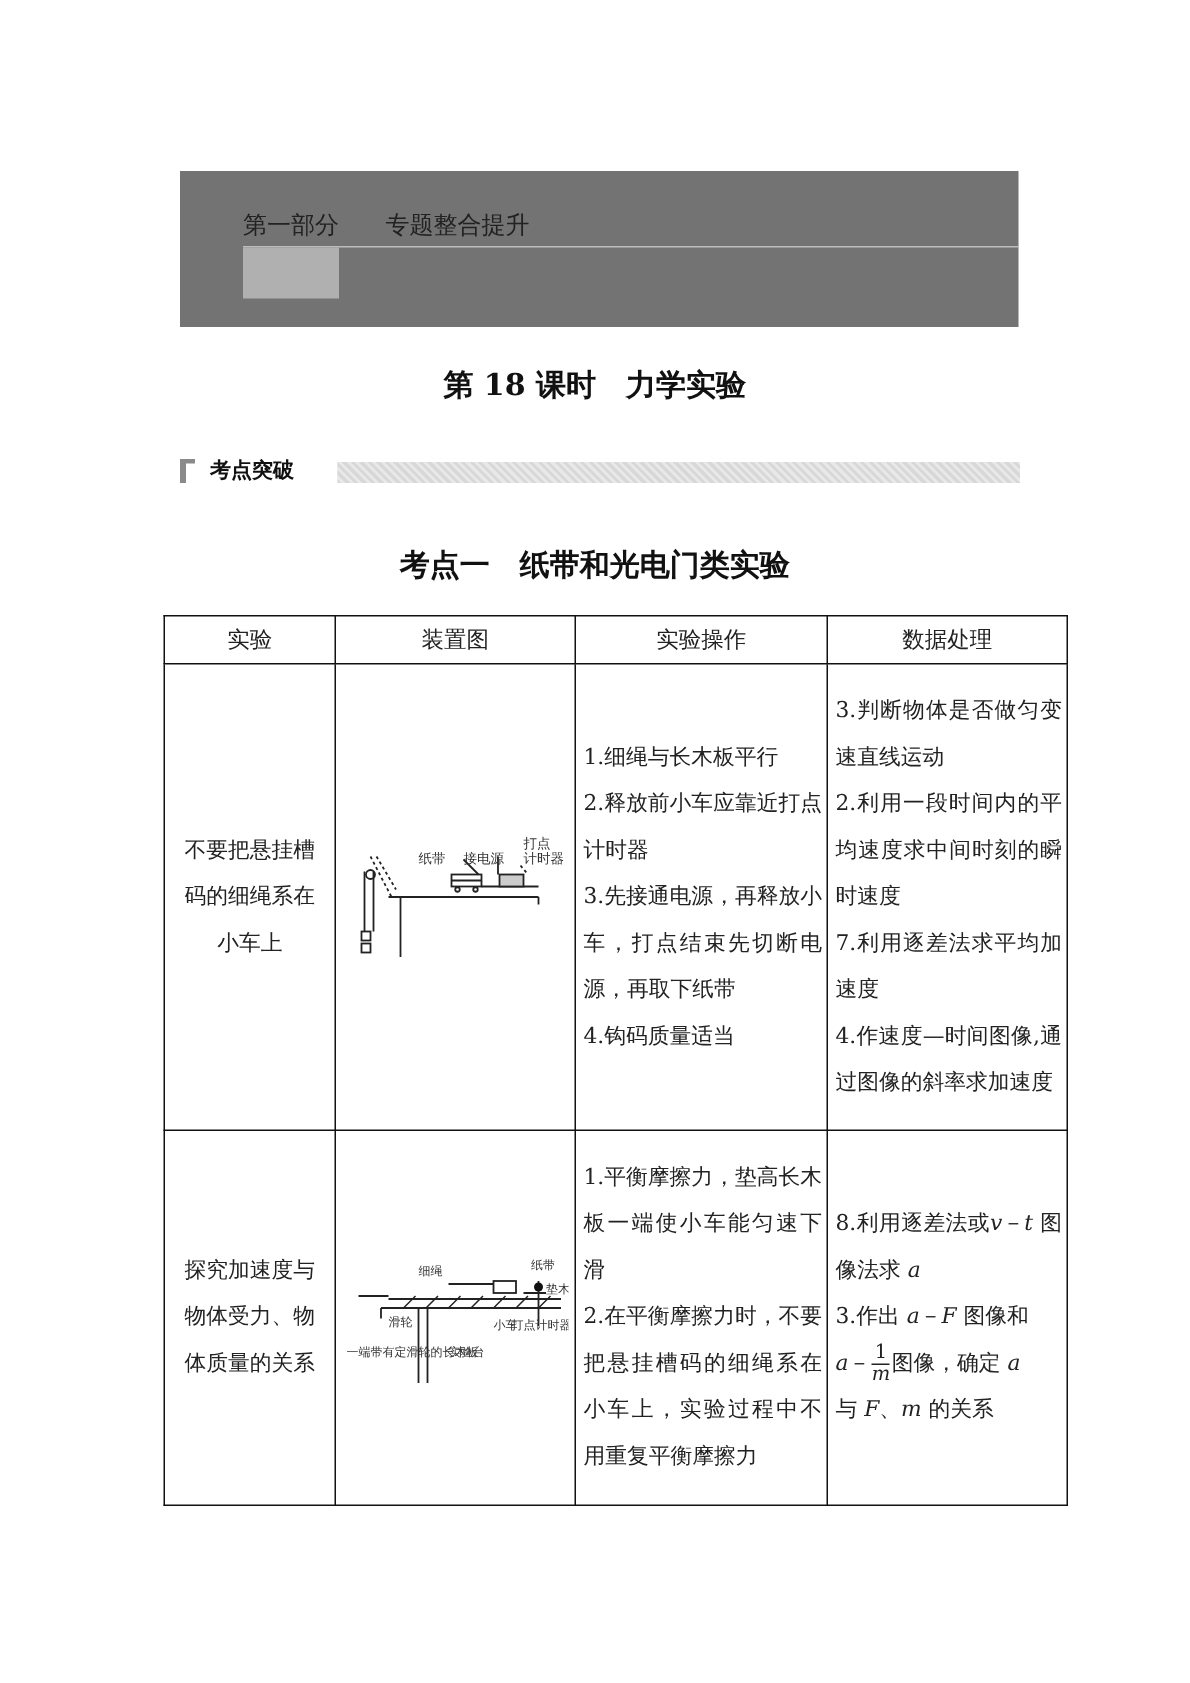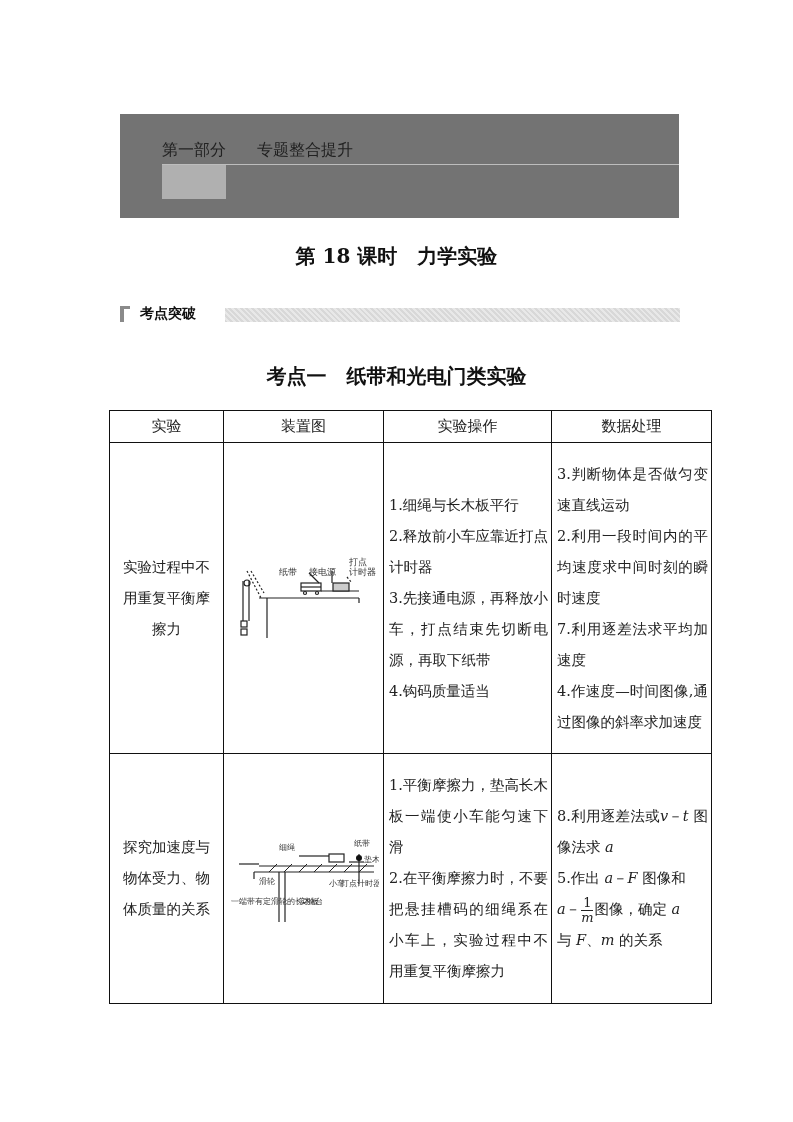--- a/index.html
+++ b/index.html
@@ -56,21 +56,21 @@
 <table class="exp">
   <tbody>
       <tr>
     <th class="c1">实验</th>
     <th class="c2">装置图</th>
     <th class="c3">实验操作</th>
     <th class="c4">数据处理</th>
   </tr>
 
   <tr style="height:311px;">
-    <td class="c1 center-text">实验过程中不用重复平衡摩擦力</td>
+    <td class="c1 center-text">不要把悬挂槽码的细绳系在小车上</td>
     <td class="c2">
       <svg class="diagram" width="150" height="110" viewBox="0 0 150 110">
         <g stroke="#222" stroke-width="1.2" fill="none">
           <line x1="30" y1="55" x2="130" y2="55"></line>
           <line x1="130" y1="55" x2="130" y2="60"></line>
           <line x1="38" y1="55" x2="38" y2="95"></line>
           <line x1="18" y1="28" x2="32" y2="55" stroke-dasharray="2,2"></line>
           <line x1="22" y1="28" x2="35" y2="50" stroke-dasharray="2,2"></line>
           <line x1="14" y1="38" x2="14" y2="78"></line>
           <line x1="20" y1="38" x2="20" y2="78"></line>
@@ -138,19 +138,19 @@
           <text x="70" y="70">实验台</text>
         </g>
       </svg>
     </td>
     <td class="c3 list">
       <div>1.平衡摩擦力，垫高长木板一端使小车能匀速下滑</div>
       <div>2.在平衡摩擦力时，不要把悬挂槽码的细绳系在小车上，实验过程中不用重复平衡摩擦力</div>
     </td>
     <td class="c4 list">
       <div><span>8.利用逐差法或</span><span class="math">v</span><span>－</span><span class="math">t</span><span> 图像法求 </span><span class="math">a</span></div>
-      <div><span>5.作出 </span><span class="math">a</span><span>－</span><span class="math">F</span><span> 图像和</span></div>
+      <div><span>3.作出 </span><span class="math">a</span><span>－</span><span class="math">F</span><span> 图像和</span></div>
       <div><span class="math">a</span><span>－</span><span class="frac"><span class="num">1</span><span class="den">m</span></span><span>图像，确定 </span><span class="math">a</span></div>
       <div><span>与 </span><span class="math">F</span><span>、</span><span class="math">m</span><span> 的关系</span></div>
     </td>
   </tr>
 </tbody>
   </table>
 
 </body></html>

